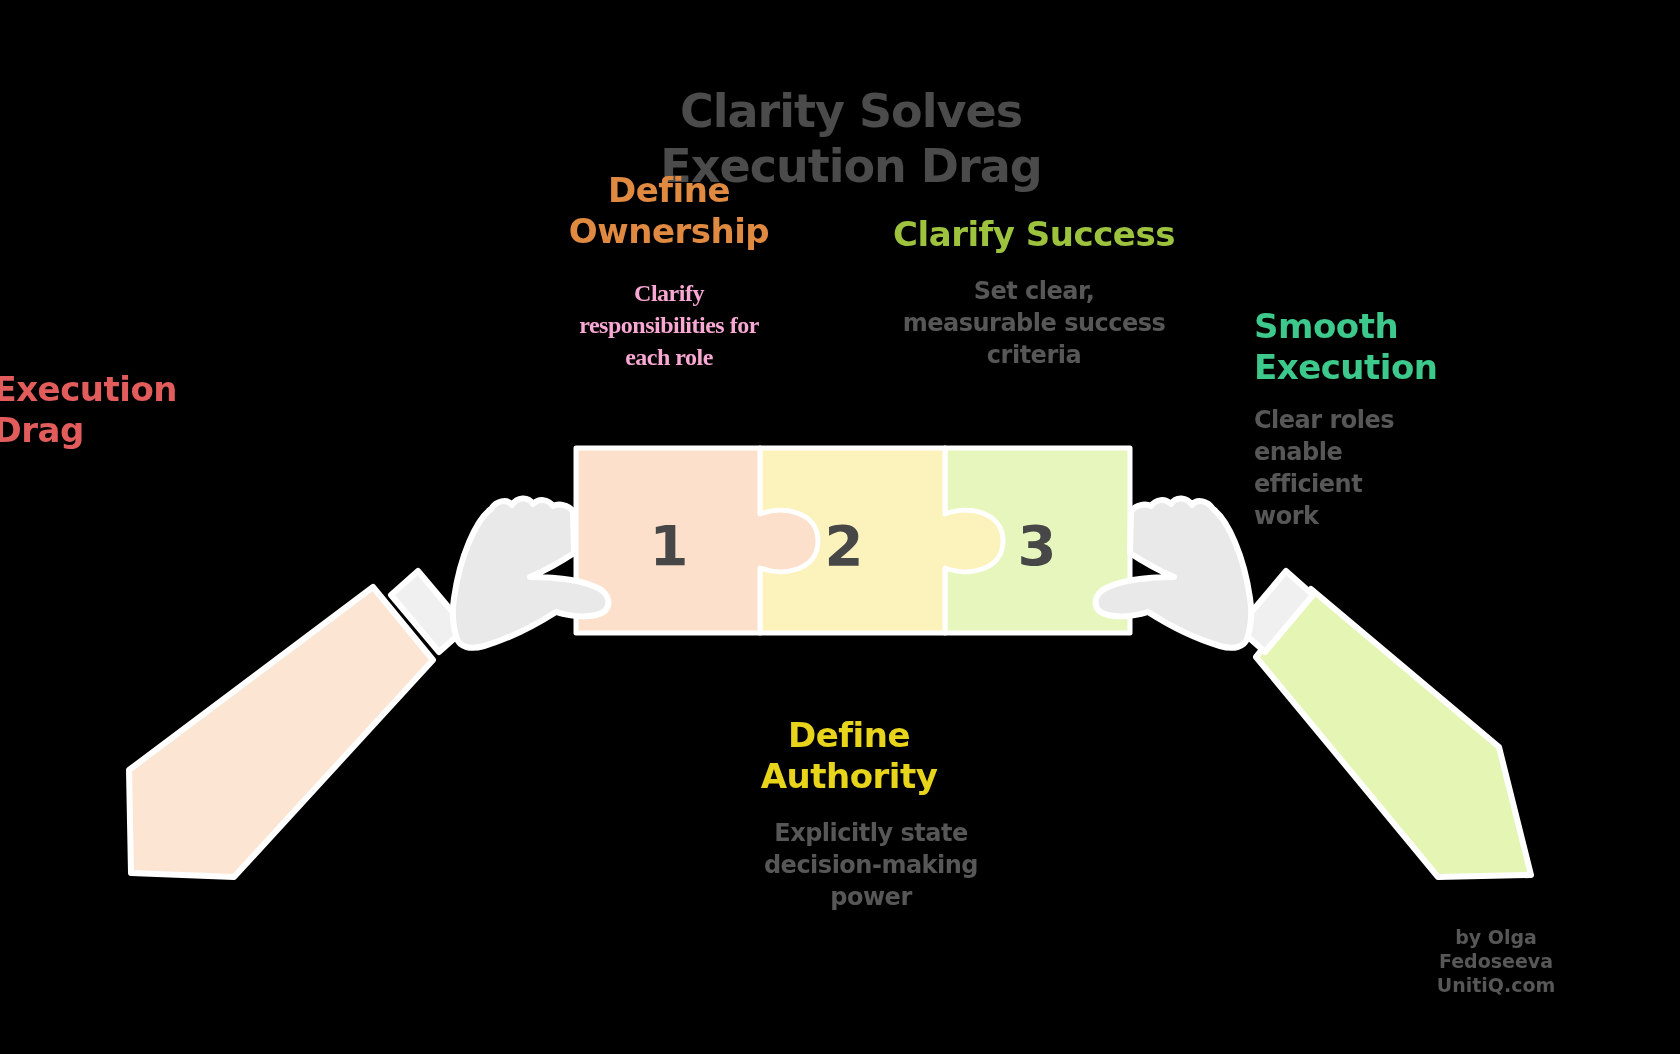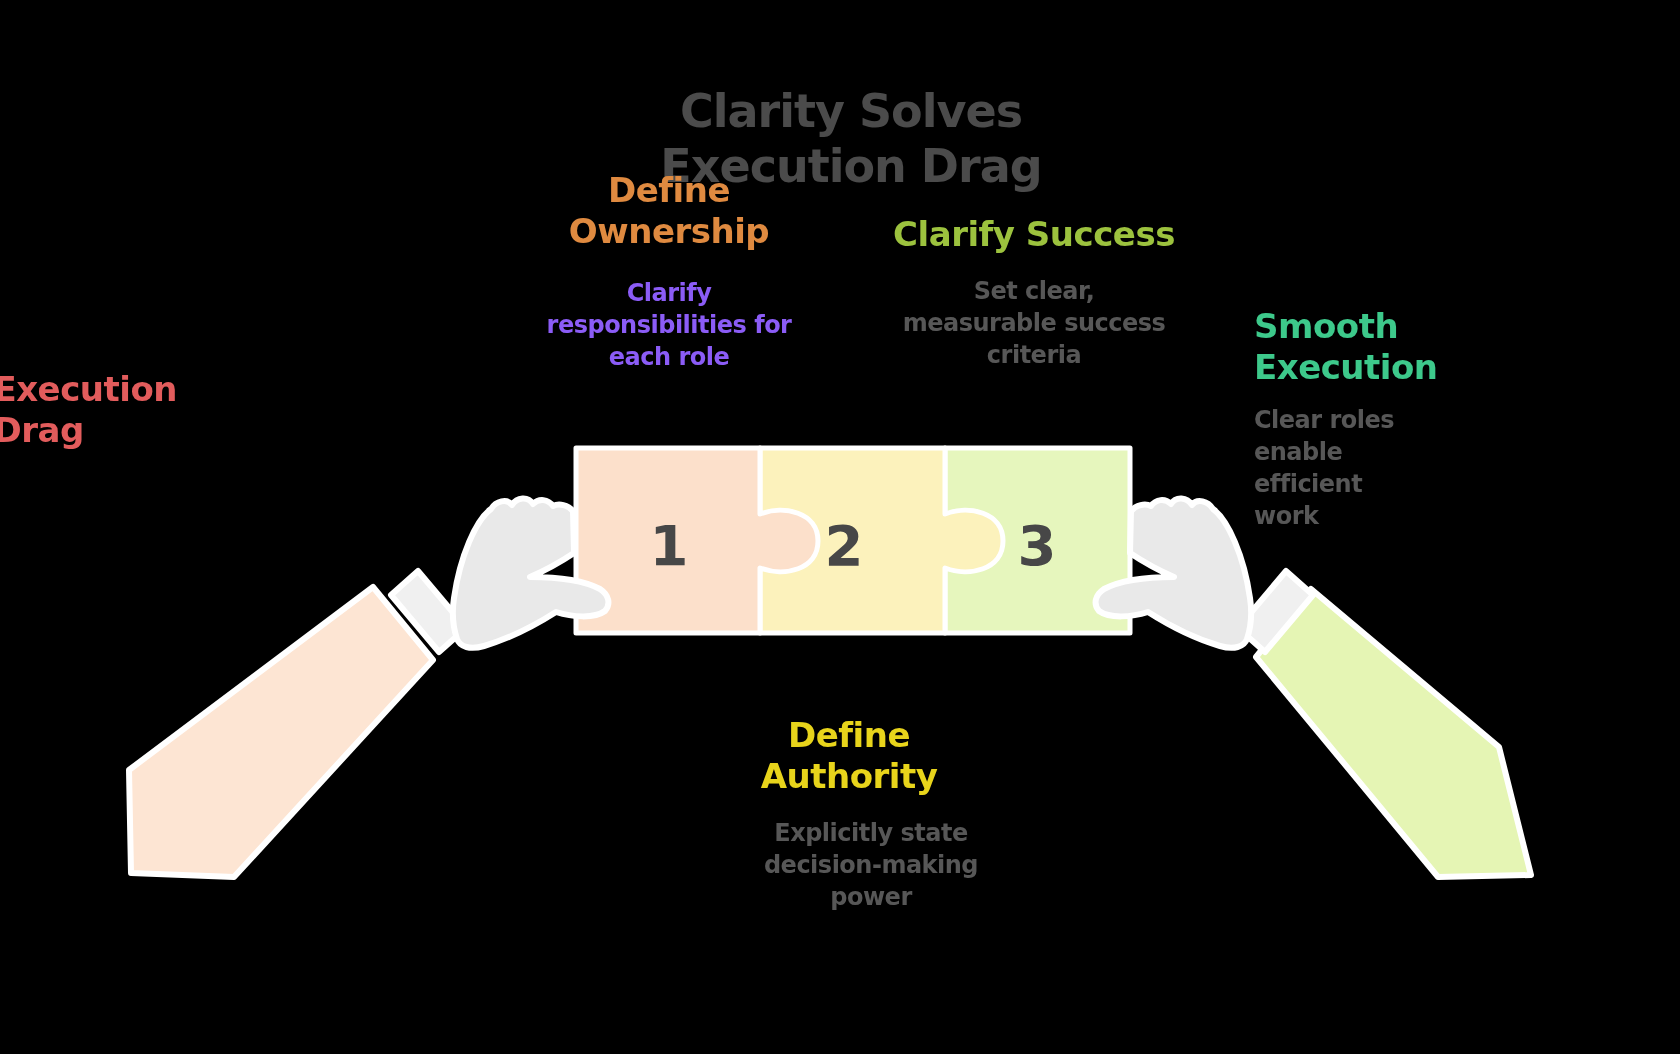--- a/index.html
+++ b/index.html
@@ -86,21 +86,21 @@
       </g>
     </g>
   </svg>
 
   <div class="txt main-title" style="left: 835px; top: 84px; color: rgb(75, 75, 75);">Clarity Solves Execution Drag</div>
 
   <div class="txt heading align-right" style="right: 1243px; top: 369px; color: rgb(226, 92, 92);">Execution Drag</div>
 
   <div class="txt heading" style="left: 653px; top: 170px; color: rgb(223, 138, 64);">Define
 Ownership</div>
-  <div class="txt sub" style="left: 653px; top: 278px; color: #8b5cf6;">Clarify
+  <div class="txt sub" style="left: 653px; top: 278px; color: #f9a8d4; font-family: Liberation Serif, serif;">Clarify
 responsibilities for
 each role</div>
 
   <div class="txt heading" style="left: 1018px; top: 214px; color: rgb(156, 194, 62);">Clarify Success</div>
   <div class="txt sub" style="left: 1018px; top: 276px; color: rgb(87, 87, 87);">Set clear,
 measurable success
 criteria</div>
 
   <div class="txt heading align-left" style="left: 1238px; top: 306px; color: rgb(61, 201, 139);">Smooth
 Execution</div>
@@ -110,14 +110,16 @@
   <div class="txt heading" style="left: 833px; top: 715px; color: rgb(232, 212, 27);">Define
 Authority</div>
   <div class="txt sub" style="left: 833px; top: 818px; color: rgb(87, 87, 87); margin-left: 22px;">Explicitly state
 decision-making
 power</div>
 
   <div class="num" style="left: 653px; top: 545px; color: rgb(71, 71, 71);">1</div>
   <div class="num" style="left: 828px; top: 545px; color: rgb(71, 71, 71);">2</div>
   <div class="num" style="left: 1021px; top: 545px; color: rgb(71, 71, 71);">3</div>
 
+  <div class="txt attribution" style="left: 1480px; top: 926px; color: rgb(87, 87, 87);">by Olga Fedoseeva
+UnitiQ.com</div>
 
 </div>
 
 </body></html>

